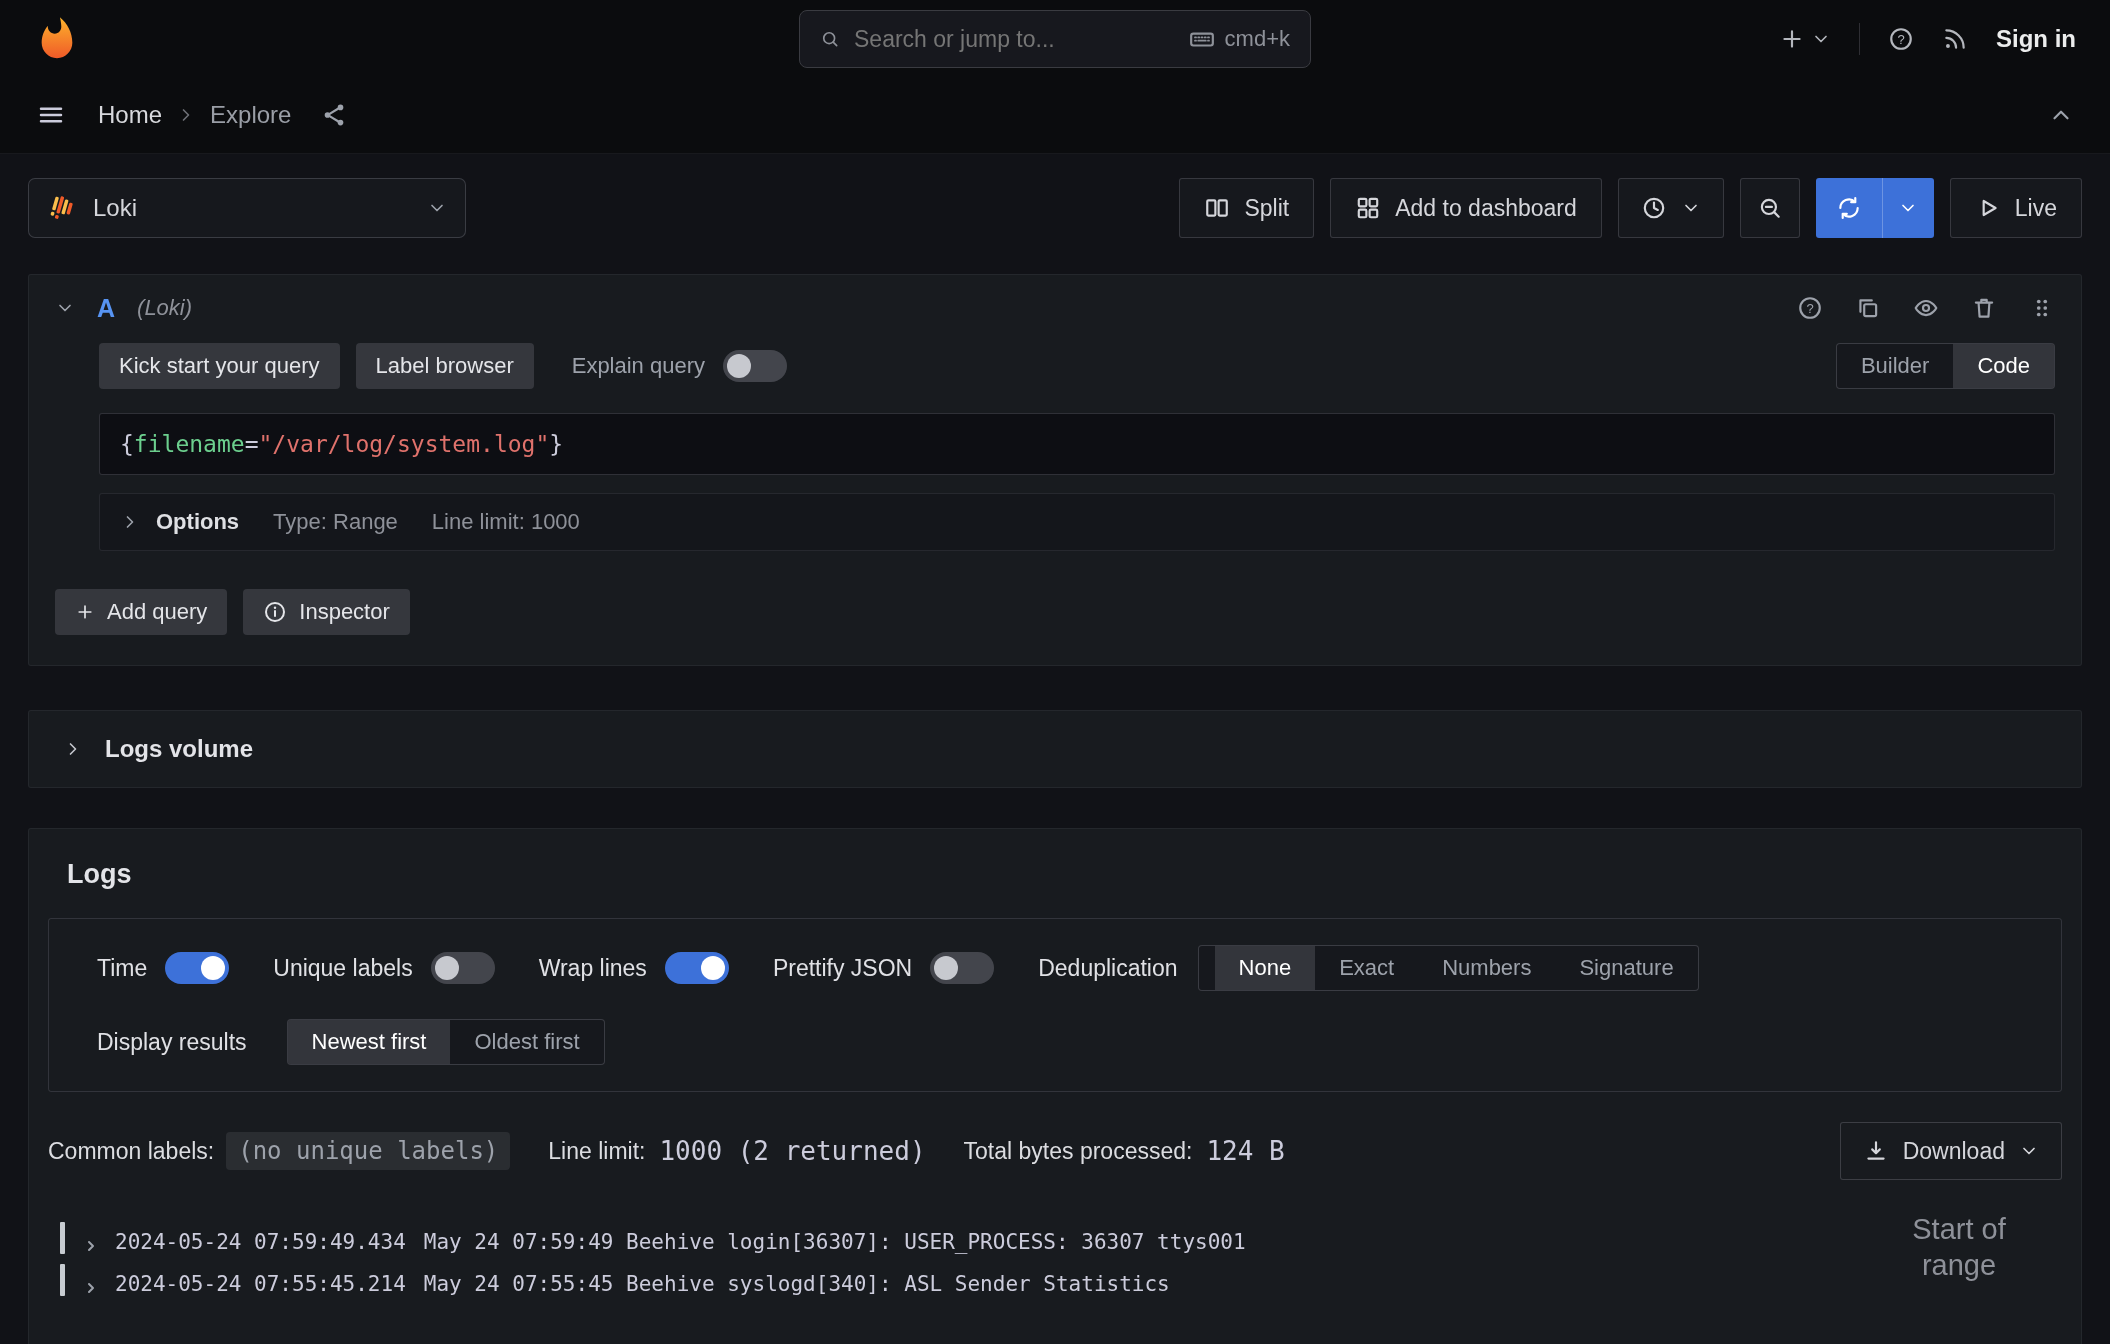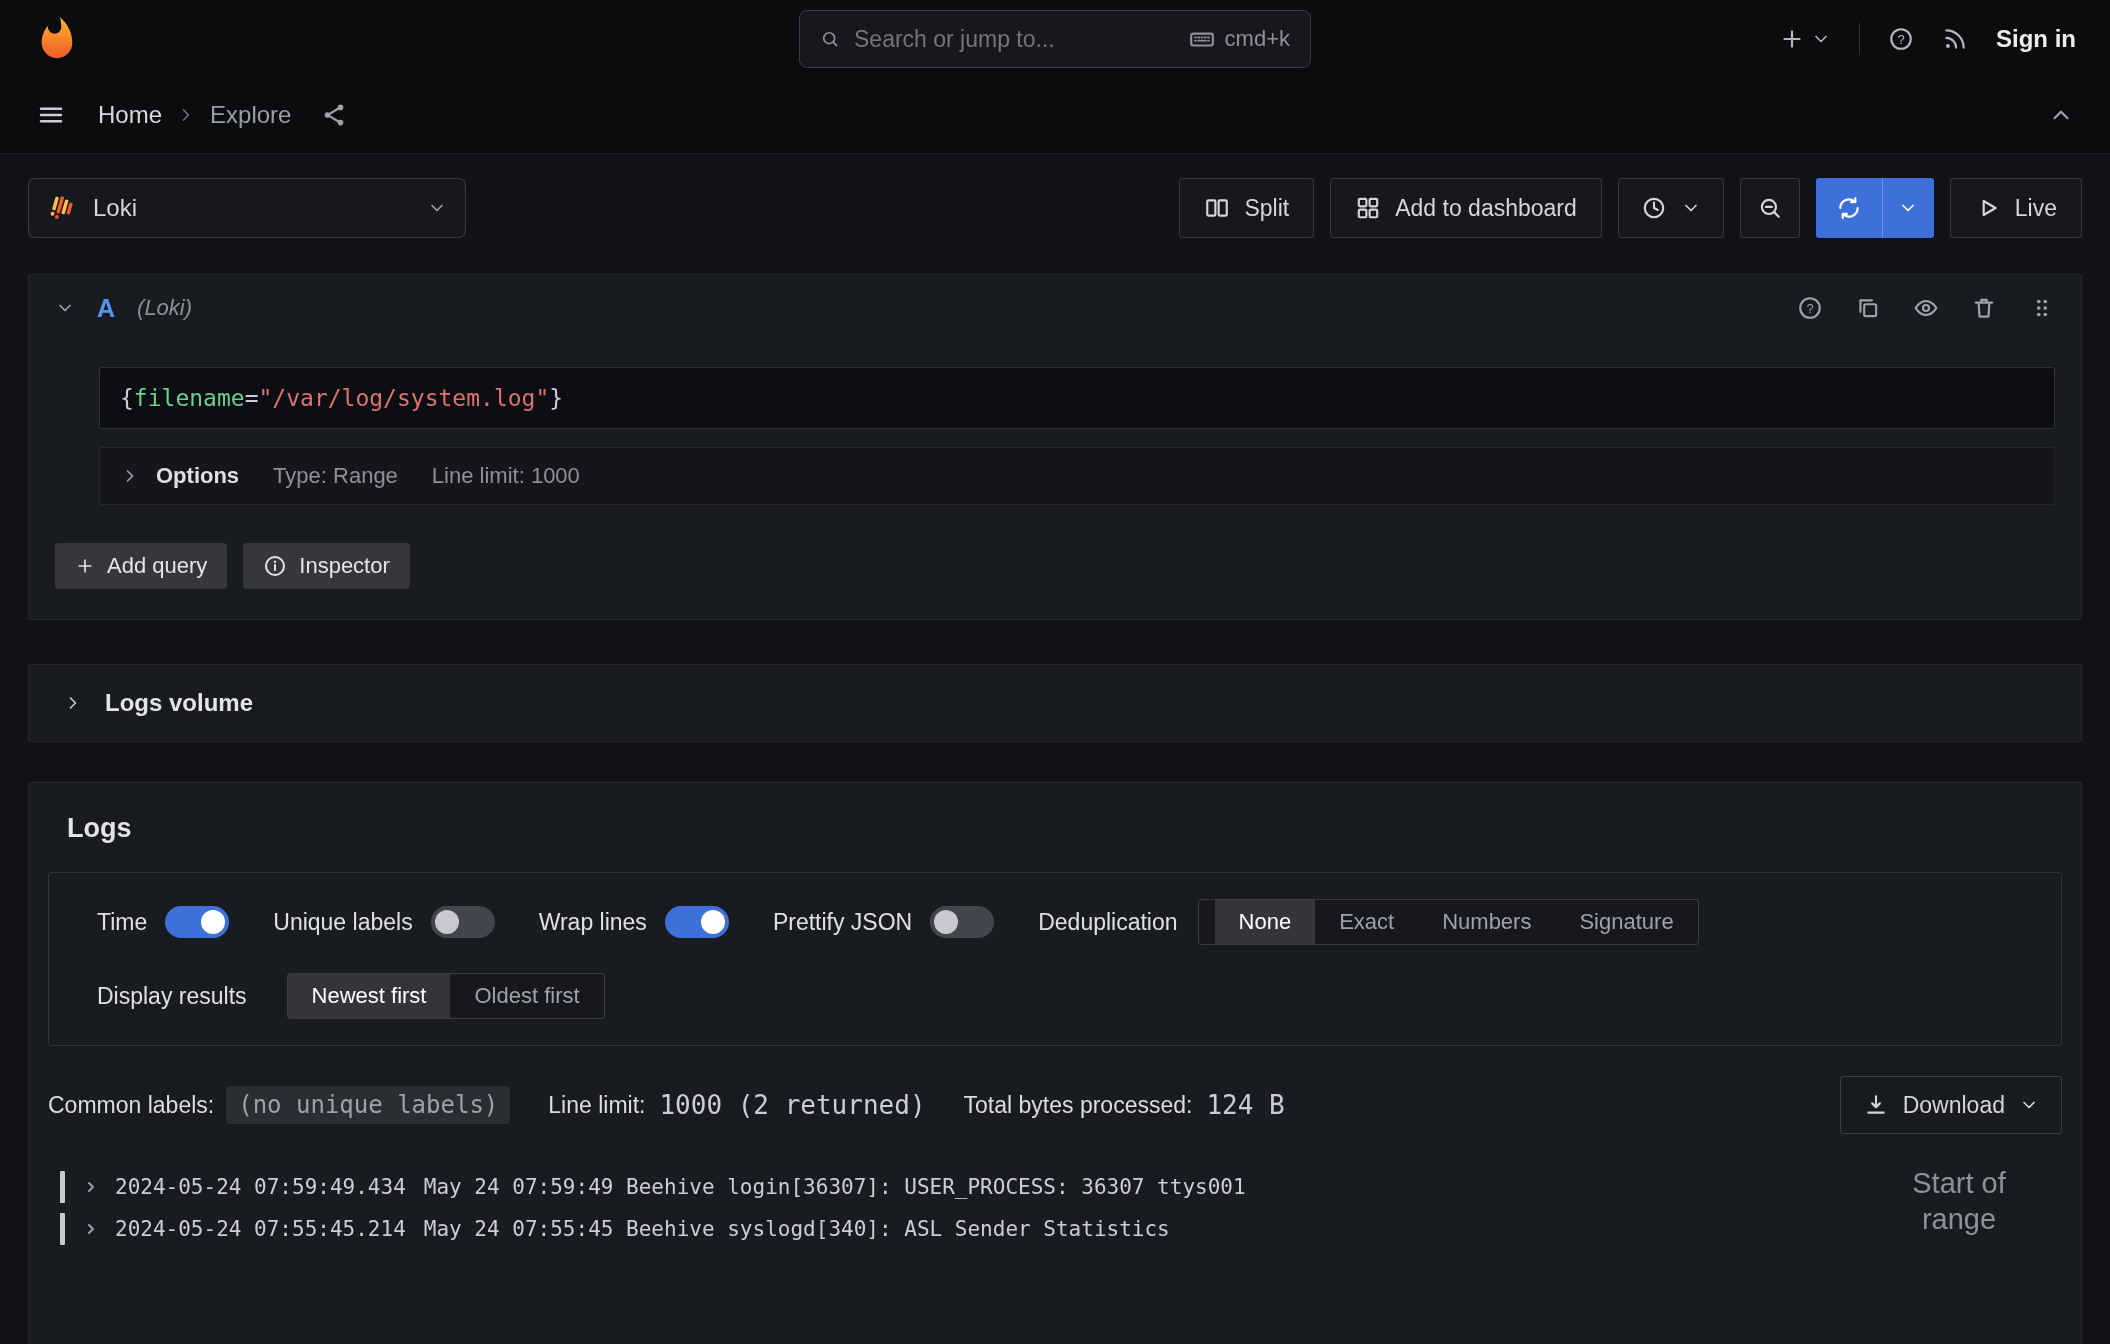--- a/index.html
+++ b/index.html
@@ -177,21 +177,21 @@
   }
   .lm-gap { margin-left:38px; }
   .download-btn {
     margin-left:auto; height:58px; border:1px solid rgba(204,204,220,0.20);
     border-radius:3px; display:flex; align-items:center; gap:14px; padding:0 22px;
     color:#d5d6db; font-size:23px; font-weight:500; cursor:pointer; background:#181b1f;justify-content:center;
   }
 
   .log-rows { margin:32px 19px 0; }
   .log-row {
-    display:flex; align-items:center; height:42px; cursor:pointer;
+    display:flex; align-items:flex-end; height:42px; cursor:pointer;
     font-family:"DejaVu Sans Mono","Liberation Mono",monospace; font-size:21px; color:#ccccdc;padding-left:12px;
   }
   .level-bar { width:5px; height:32px; background:#c7ccd1; border-radius:1px; margin-right:18px; flex:none; }
   .row-caret { color:#9da2ab; margin-right:16px; flex:none; }
   .row-msg { margin-left:18px; white-space:nowrap; }
 
   .start-of-range {
     position:absolute; right:70px; top:382px; width:104px; text-align:center;
     color:#8e9199; font-size:29px; line-height:1.25; cursor:pointer;
   }
@@ -431,20 +431,35 @@
               <circle cx="15" cy="12" r="1.7"></circle>
             <circle cx="9" cy="18" r="1.7"></circle>
               <circle cx="15" cy="18" r="1.7"></circle>
           </svg>
         </span>
       </span>
     </div>
 
     <div class="qp-body">
       <div class="qp-editor">
+        <div class="qp-controls">
+          <div class="btn-secondary">
+            <span>Kick start your query</span>
+          </div>
+          <div class="btn-secondary gap16">
+            <span>Label browser</span>
+          </div>
+          <span class="explain-label">Explain query</span>
+          <span class="toggle"></span>
+
+          <div class="seg-group mode-group">
+            <span class="seg">Builder</span>
+            <span class="seg selected">Code</span>
+          </div>
+        </div>
 
         <div class="query-input">
           <span class="q-plain">{</span>
             <span class="q-label">filename</span>
             <span class="q-plain">=</span>
             <span class="q-string">"/var/log/system.log"</span>
             <span class="q-plain">}</span>
         </div>
 
         <div class="options-row">

